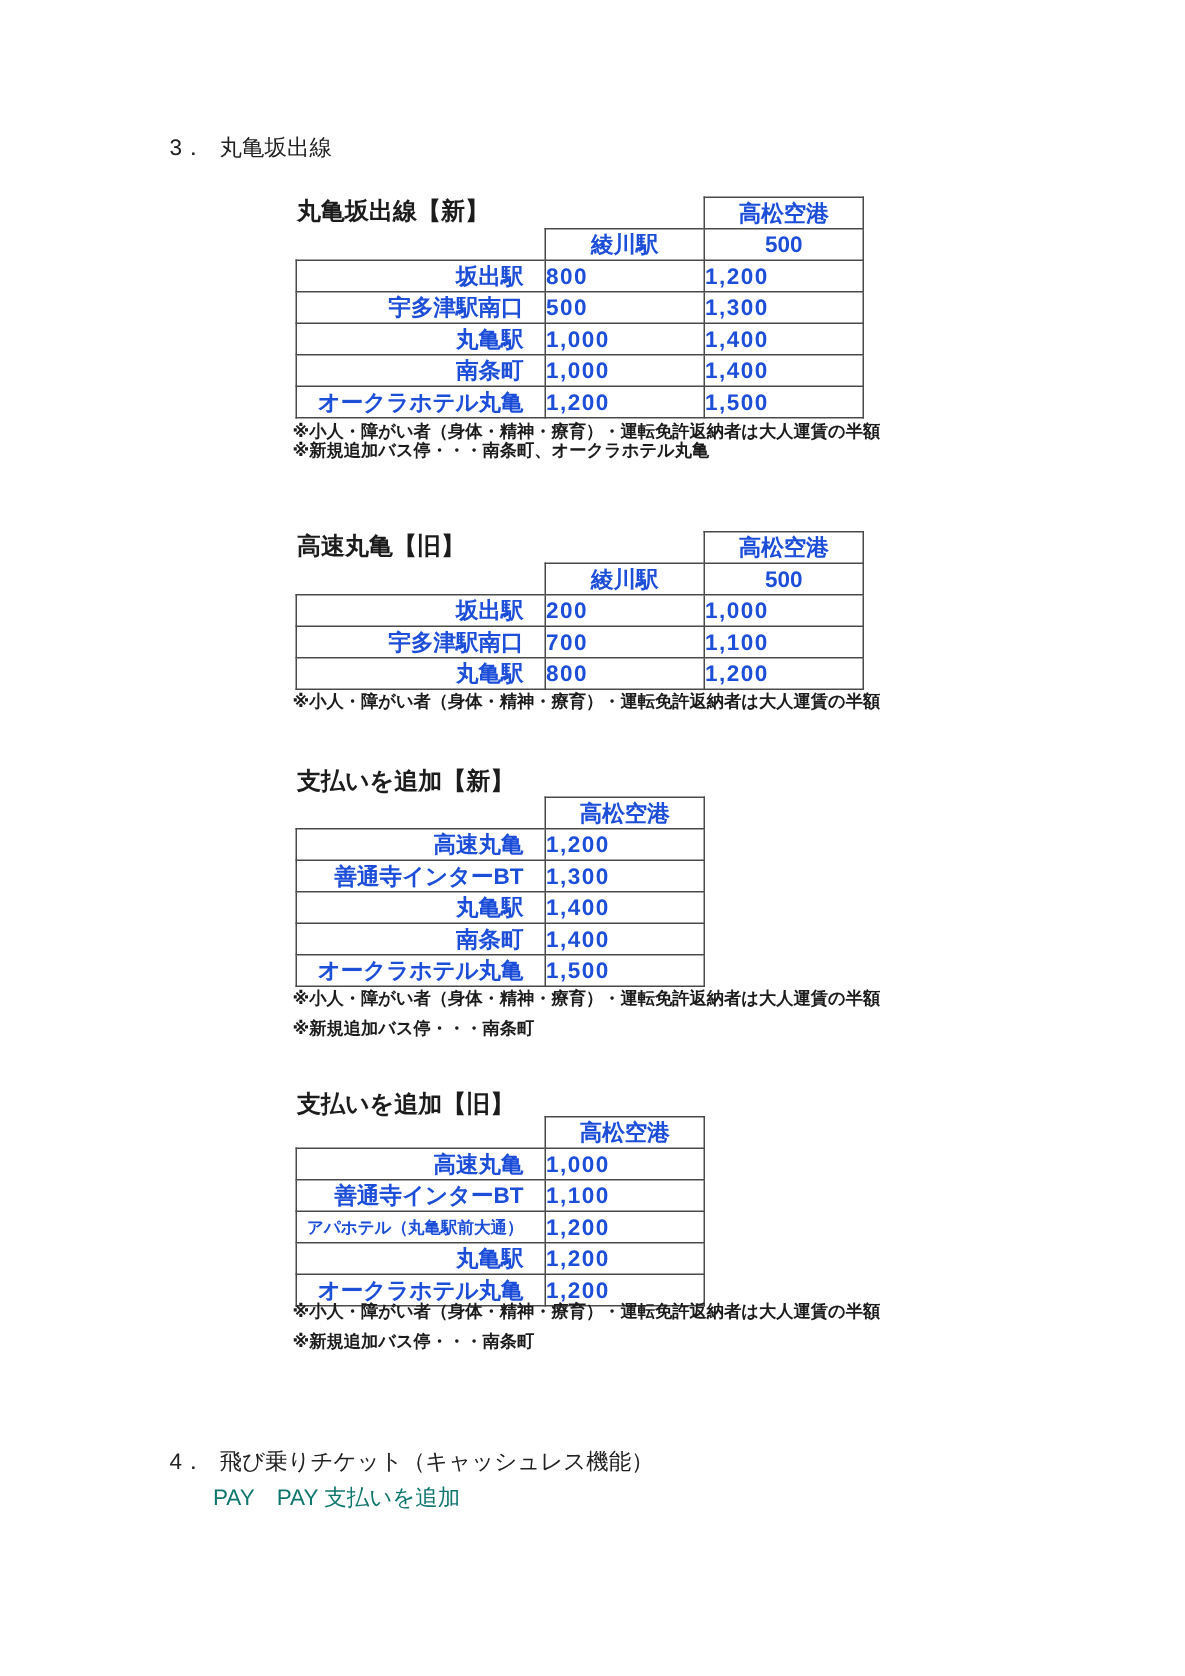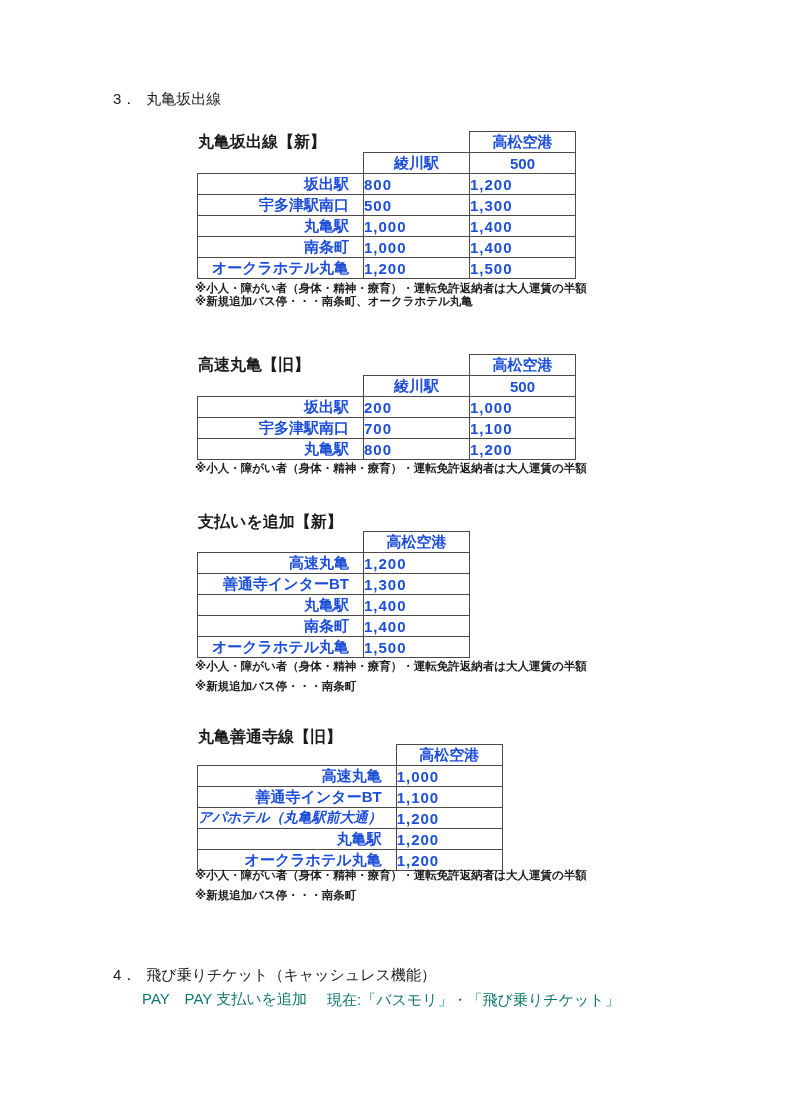--- a/index.html
+++ b/index.html
@@ -15,21 +15,21 @@
   .tbl{position:absolute;border-collapse:collapse;table-layout:fixed;}
   .tbl td{
     border:1px solid #4a4a4a;height:20px;padding:0;
     font-size:15px;font-weight:bold;color:#1d4ed8;
     white-space:nowrap;overflow:hidden;vertical-align:middle;
   }
   .tbl td.blank{border:none;}
   .tbl td.hd{text-align:center;}
   .tbl td.sta{text-align:right;padding-right:14px;}
   .tbl td.val{text-align:left;letter-spacing:1px;}
-  .tbl td.small{font-size:14px;letter-spacing:0;font-style:italic;}
+  .tbl td.small{font-size:11px;letter-spacing:0;}
   .red{color:#ee0000;}
   .tbl-title{
     position:absolute;font-size:16px;font-weight:bold;line-height:21px;
     white-space:nowrap;color:#1c1c1c;
   }
   .note{
     position:absolute;font-size:11.5px;font-weight:bold;line-height:14px;
     white-space:nowrap;color:#1c1c1c;
   }
   .payline{position:absolute;font-size:15px;line-height:19px;white-space:nowrap;color:#0f766e;}
@@ -156,21 +156,21 @@
     </tr>
     <tr>
       <td class="sta red">オークラホテル丸亀</td>
       <td class="val red">1,500</td>
     </tr>
   </tbody>
     </table>
   <div class="note" style="left:195px;top:659px">※小人・障がい者（身体・精神・療育）・運転免許返納者は大人運賃の半額</div>
   <div class="note" style="left:195px;top:679px">※新規追加バス停・・・南条町</div>
 
-  <div class="tbl-title" style="left:198px;top:726px">丸亀善通寺線【旧】</div>
+  <div class="tbl-title" style="left:198px;top:726px">支払いを追加【旧】</div>
   <table class="tbl" style="left:197px;top:744px">
     <colgroup>
         <col style="width:166px">
         <col style="width:106px">
       </colgroup>
     <tbody>
         <tr>
       <td class="blank"></td>
       <td class="hd">高松空港</td>
     </tr>
@@ -197,15 +197,14 @@
   </tbody>
     </table>
   <div class="note" style="left:195px;top:868px">※小人・障がい者（身体・精神・療育）・運転免許返納者は大人運賃の半額</div>
   <div class="note" style="left:195px;top:888px">※新規追加バス停・・・南条町</div>
 
   <div class="heading" style="left:113px;top:966px">
     <span>4．</span>
     <span>飛び乗りチケット（キャッシュレス機能）</span>
   </div>
   <div class="payline red" style="left:142px;top:989px">PAY　PAY 支払いを追加</div>
-  <div class="payline" style="left:327px;top:990px">現在:「バスモリ」・「飛び乗りチケット」</div>
 
 </div>
 
 </body></html>

